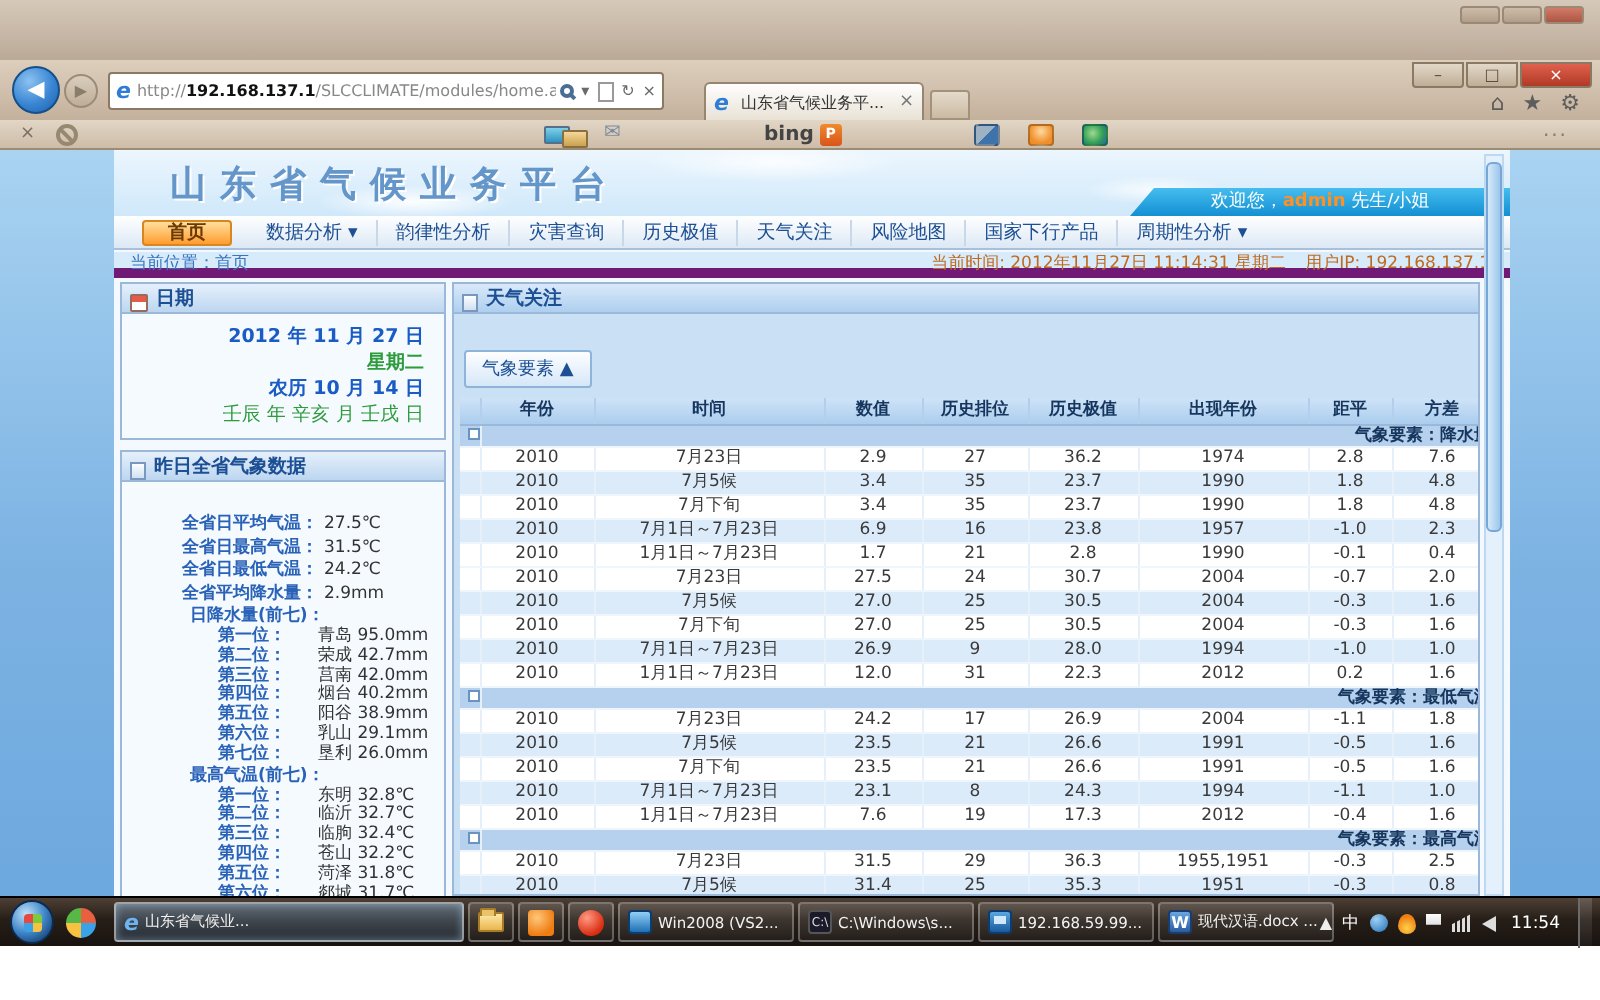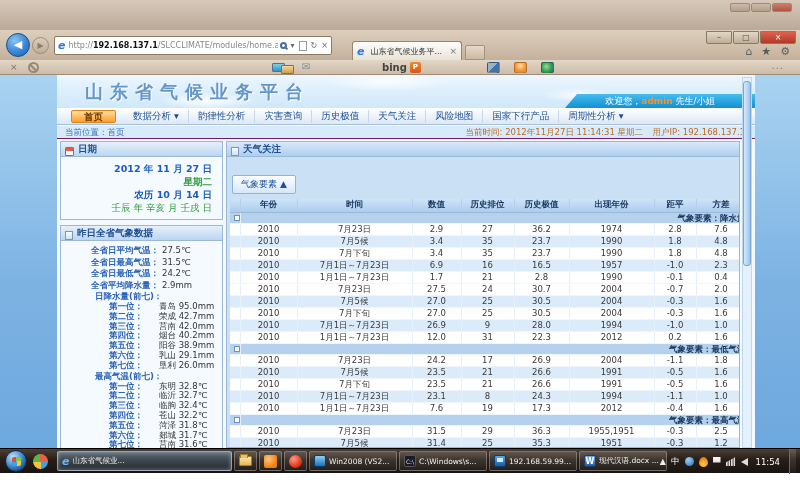--- a/index.html
+++ b/index.html
@@ -60,39 +60,39 @@
  radial-gradient(90px 14px at 330px 6px,rgba(255,255,255,.85),rgba(255,255,255,0) 70%),
  radial-gradient(50px 10px at 520px 20px,rgba(255,255,255,.8),rgba(255,255,255,0) 70%),
  linear-gradient(180deg,#ecf6fe,#cfe8fa)}
 .site-title{position:absolute;left:28px;top:5px;font-size:18px;font-weight:bold;color:#6496ca;letter-spacing:7px;text-shadow:1px 1px 0 #fff}
 .ribbon{position:absolute;right:0;bottom:0;width:190px;height:14px;background:linear-gradient(#45bdee,#138fd3);clip-path:polygon(12px 0,100% 0,100% 100%,0 100%);font-size:9px;color:#fff;text-align:center;line-height:14px;white-space:nowrap}
 .ribbon .usr{color:#ff9123;font-weight:bold}
 .navbar{position:absolute;left:0;top:33px;width:100%;height:17px;background:linear-gradient(#ffffff,#dce8f5);border-bottom:1px solid #a8c0da;display:flex;align-items:center;padding-left:14px}
 .nav-item{font-size:9.5px;color:#1c4f93;padding:0 9px;border-right:1px solid #c9d8e8;white-space:nowrap}
 .nav-item:last-child{border-right:none}
 .nav-item.active{background:linear-gradient(#ffdf9e,#ff9c2e);border:1px solid #d9861f;border-radius:2px;color:#6b3a00;font-weight:bold;height:13px;line-height:12px;margin-right:8px;padding:0 12px}
-.statusbar{position:absolute;left:0;top:51px;width:100%;height:13px;background:#d7ebfb;border-bottom:1px solid #701a75;font-size:8.5px;line-height:13px}
+.statusbar{position:absolute;left:0;top:51px;width:100%;height:13px;background:#d7ebfb;border-bottom:5px solid #701a75;font-size:8.5px;line-height:13px}
 .crumb{position:absolute;left:8px;color:#3a76c0}
 .sb-time{position:absolute;right:112px;color:#c06a20}
 .sb-ip{position:absolute;right:10px;color:#c06a20}
 .content{position:absolute;left:0;top:64px;width:100%;bottom:0;overflow:hidden}
 
 
 .sidebar{position:absolute;left:3px;top:2px;width:163px}
 .panel{border:1px solid #9cb8d8;background:#f4fafe;margin-bottom:5px}
 .p-head{height:15px;background:linear-gradient(#e6f0fb,#bcd6f0);border-bottom:1px solid #9cb8d8;display:flex;align-items:flex-end;padding-left:4px;gap:4px}
 .p-head .p-title{font-size:9.5px;font-weight:bold;color:#1c4f93}
 .cal-ico{width:9px;height:9px;border:1px solid #9a6a5a;background:linear-gradient(#e45b4a 0 3px,#fff 3px);border-radius:1px}
 .doc-ico{width:8px;height:9px;border:1px solid #7a98bd;background:linear-gradient(#fdfeff,#cfe0f2)}
 .cal-body{padding:5px 10px 5px 4px;text-align:right;font-size:9.5px;line-height:13px}
 .cal-date{color:#1a5bc4;font-weight:bold}
 .cal-week{color:#2e9b3d;font-weight:bold}
 .cal-lunar{color:#1a5bc4;font-weight:bold}
 .cal-gz{color:#2e9b3d}
-.wx-body{padding:4px 6px}
+.wx-body{padding:16px 6px}
 .stat{display:flex;font-size:8.5px;line-height:11.5px}
 .stat .lbl{color:#2a62b8;font-weight:bold;width:92px;text-align:right}
 .stat .val{color:#333;margin-left:3px}
 .sec-title{font-size:8.5px;line-height:11px;color:#2a62b8;font-weight:bold;padding-left:28px}
 .rank{display:flex;font-size:8.5px;line-height:9.8px}
 .rank .lbl{color:#2a62b8;font-weight:bold;width:76px;text-align:right}
 .rank .val{color:#333;margin-left:16px;white-space:nowrap}
 
 
 .main{position:absolute;left:169px;top:2px;right:15px;bottom:0;border:1px solid #9cb8d8;background:#c9e0f5;overflow:hidden}
@@ -396,21 +396,21 @@
                     <td>1990</td>
                     <td>1.8</td>
                     <td>4.8</td>
                   </tr>
                   <tr class="data alt">
                     <td></td>
                     <td>2010</td>
                     <td>7月1日～7月23日</td>
                     <td>6.9</td>
                     <td>16</td>
-                    <td>16.5</td>
+                    <td>23.8</td>
                     <td>1957</td>
                     <td>-1.0</td>
                     <td>2.3</td>
                   </tr>
                   <tr class="data">
                     <td></td>
                     <td>2010</td>
                     <td>1月1日～7月23日</td>
                     <td>1.7</td>
                     <td>21</td>
@@ -550,21 +550,21 @@
                   </tr>
                   <tr class="data alt">
                     <td></td>
                     <td>2010</td>
                     <td>7月5候</td>
                     <td>31.4</td>
                     <td>25</td>
                     <td>35.3</td>
                     <td>1951</td>
                     <td>-0.3</td>
-                    <td>1.2</td>
+                    <td>0.8</td>
                   </tr>
                 </tbody>
             </table>
           </div>
         </div>
 
       </div>
 
       <div class="scrollbar">
         <div class="thumb"></div>

